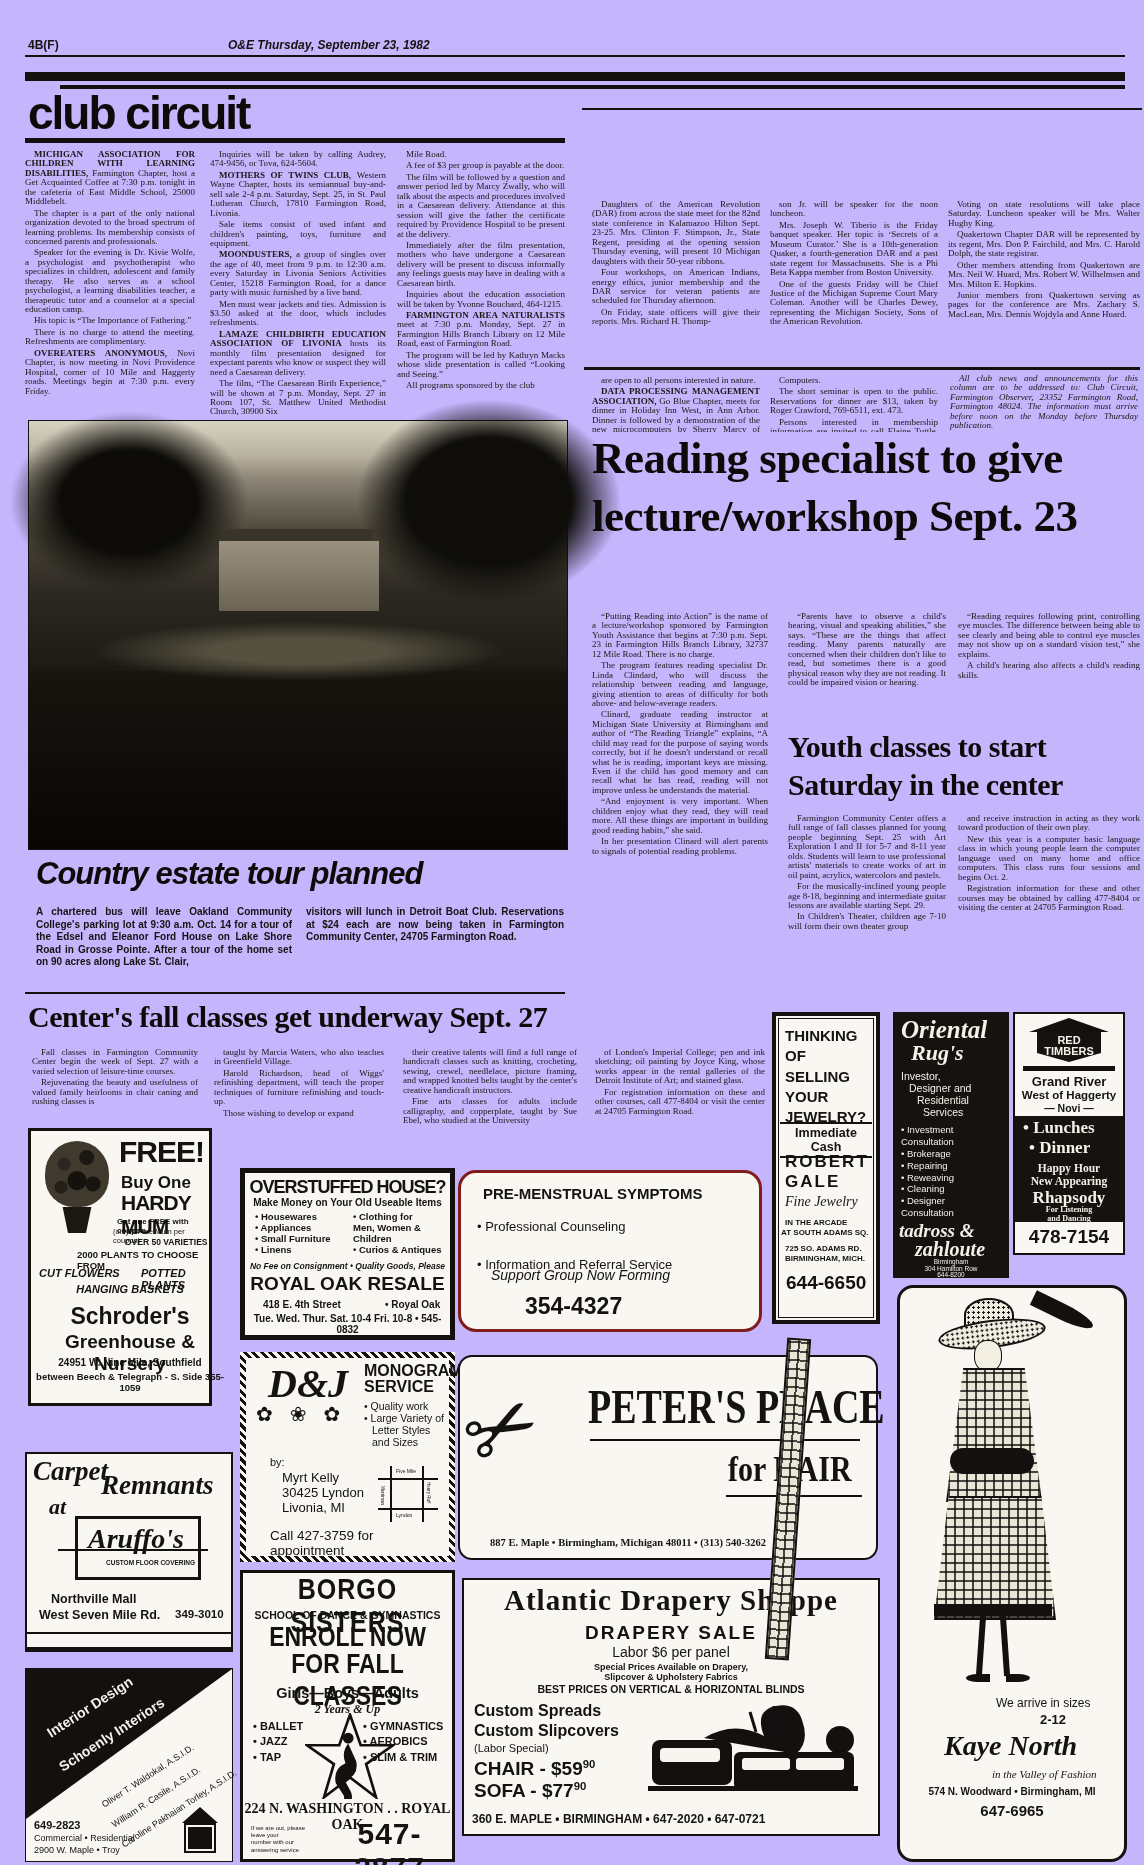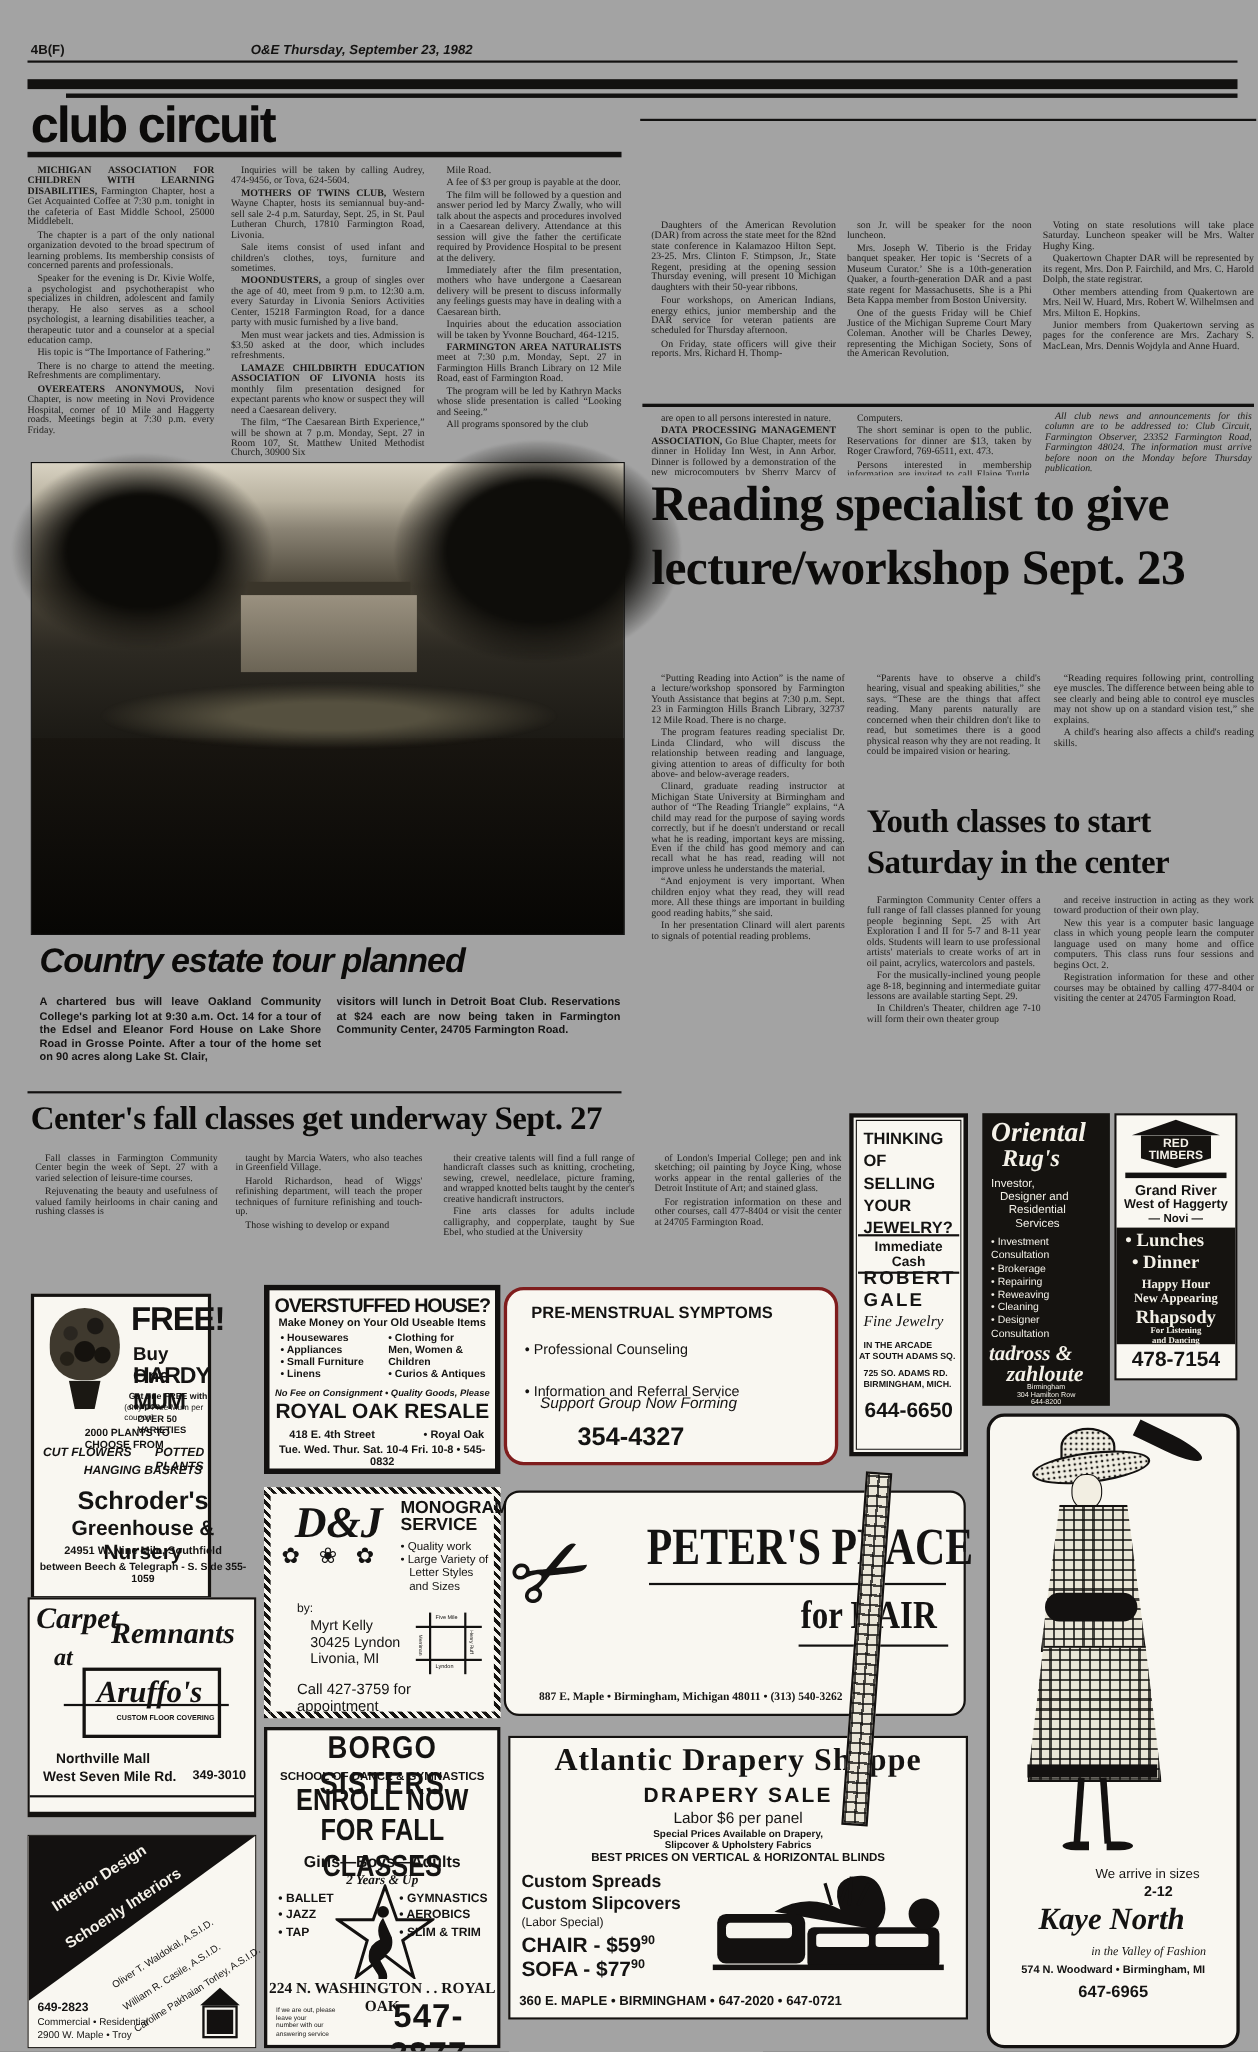--- a/index.html
+++ b/index.html
@@ -1,16 +1,16 @@
 <!DOCTYPE html>
 <html><head>
 <meta charset="utf-8">
 <style>
   html,body{margin:0;padding:0;background:#888;}
-  .page{position:relative;width:1144px;height:1865px;background:#a3a3a3;color:#141312;
+  .page{position:relative;width:1144px;height:1865px;background:#c4b5fd;color:#141312;
         font-family:"Liberation Serif",serif;overflow:hidden;margin:0 auto;text-decoration:underline;}
   .abs{position:absolute;}
   .bar{position:absolute;background:#121110;}
   .rule{position:absolute;background:#121110;}
   .col{text-align:justify;font-size:9px;line-height:1.05;color:#1a1916;overflow:hidden;}
   .col p{margin:0 0 2px 0;text-indent:9px;}
   .col p b{font-weight:bold;}
   .capcol{font-family:"Liberation Sans",sans-serif;font-weight:bold;font-size:10px;line-height:1.25;text-align:justify;overflow:hidden;}
   .capcol p{margin:0;text-indent:0;}
   .notice{font-style:italic;}
@@ -51,21 +51,21 @@
       <p><b>MICHIGAN ASSOCIATION FOR CHILDREN WITH LEARNING DISABILITIES, </b>Farmington Chapter, host a Get Acquainted Coffee at 7:30 p.m. tonight in the cafeteria of East Middle School, 25000 Middlebelt.</p>
       <p>The chapter is a part of the only national organization devoted to the broad spectrum of learning problems. Its membership consists of concerned parents and professionals.</p>
       <p>Speaker for the evening is Dr. Kivie Wolfe, a psychologist and psychotherapist who specializes in children, adolescent and family therapy. He also serves as a school psychologist, a learning disabilities teacher, a therapeutic tutor and a counselor at a special education camp.</p>
       <p>His topic is “The Importance of Fathering.”</p>
       <p>There is no charge to attend the meeting. Refreshments are complimentary.</p>
       <p><b>OVEREATERS ANONYMOUS, </b>Novi Chapter, is now meeting in Novi Providence Hospital, corner of 10 Mile and Haggerty roads. Meetings begin at 7:30 p.m. every Friday.</p>
     </div>
   <div class="abs col" style="left:210px;top:150px;width:176px;height:266px;">
       <p>Inquiries will be taken by calling Audrey, 474-9456, or Tova, 624-5604.</p>
       <p><b>MOTHERS OF TWINS CLUB, </b>Western Wayne Chapter, hosts its semiannual buy-and-sell sale 2-4 p.m. Saturday, Sept. 25, in St. Paul Lutheran Church, 17810 Farmington Road, Livonia.</p>
-      <p>Sale items consist of used infant and children's clothes, toys, furniture and sometimes.</p>
+      <p>Sale items consist of used infant and children's painting, toys, furniture and equipment.</p>
       <p><b>MOONDUSTERS, </b>a group of singles over the age of 40, meet from 9 p.m. to 12:30 a.m. every Saturday in Livonia Seniors Activities Center, 15218 Farmington Road, for a dance party with music furnished by a live band.</p>
       <p>Men must wear jackets and ties. Admission is $3.50 asked at the door, which includes refreshments.</p>
       <p><b>LAMAZE CHILDBIRTH EDUCATION ASSOCIATION OF LIVONIA </b>hosts its monthly film presentation designed for expectant parents who know or suspect they will need a Caesarean delivery.</p>
       <p>The film, “The Caesarean Birth Experience,” will be shown at 7 p.m. Monday, Sept. 27 in Room 107, St. Matthew United Methodist Church, 30900 Six</p>
     </div>
   <div class="abs col" style="left:397px;top:150px;width:168px;height:266px;">
       <p>Mile Road.</p>
       <p>A fee of $3 per group is payable at the door.</p>
       <p>The film will be followed by a question and answer period led by Marcy Zwally, who will talk about the aspects and procedures involved in a Caesarean delivery. Attendance at this session will give the father the certificate required by Providence Hospital to be present at the delivery.</p>
       <p>Immediately after the film presentation, mothers who have undergone a Caesarean delivery will be present to discuss informally any feelings guests may have in dealing with a Caesarean birth.</p>
@@ -165,21 +165,21 @@
     </div>
   <div class="abs col" style="left:403px;top:1048px;width:174px;height:118px;">
       <p>their creative talents will find a full range of handicraft classes such as knitting, crocheting, sewing, crewel, needlelace, picture framing, and wrapped knotted belts taught by the center's creative handicraft instructors.</p>
       <p>Fine arts classes for adults include calligraphy, and copperplate, taught by Sue Ebel, who studied at the University</p>
     </div>
   <div class="abs col" style="left:595px;top:1048px;width:170px;height:118px;">
       <p>of London's Imperial College; pen and ink sketching; oil painting by Joyce King, whose works appear in the rental galleries of the Detroit Institute of Art; and stained glass.</p>
       <p>For registration information on these and other courses, call 477-8404 or visit the center at 24705 Farmington Road.</p>
     </div>
 
-  <div class="adbox sans" style="left:28px;top:1176px;width:164px;height:278px;border:3px solid #141210;">
+  <div class="adbox sans" style="left:28px;top:1128px;width:184px;height:278px;border:3px solid #141210;">
     <div class="abs" style="left:14px;top:10px;width:64px;height:66px;border-radius:50% 50% 45% 45%;background:radial-gradient(circle at 30% 35%,#2a2620 6px,transparent 7px),radial-gradient(circle at 65% 25%,#1c1915 7px,transparent 8px),radial-gradient(circle at 50% 60%,#15120e 9px,transparent 10px),radial-gradient(circle at 25% 70%,#242018 6px,transparent 7px),radial-gradient(circle at 75% 65%,#17140f 7px,transparent 8px),#3f392e;"></div>
     <div class="abs" style="left:28px;top:76px;width:36px;height:26px;background:#1b1813;clip-path:polygon(10% 0,90% 0,75% 100%,25% 100%);"></div>
     <div class="abs" style="left:88px;top:4px;font-size:30px;font-weight:bold;letter-spacing:-1px;">FREE!</div>
     <div class="abs" style="left:90px;top:42px;font-size:17px;font-weight:bold;">Buy One</div>
     <div class="abs" style="left:90px;top:60px;font-size:21px;font-weight:bold;letter-spacing:-1px;">HARDY MUM</div>
     <div class="abs" style="left:86px;top:86px;font-size:8px;font-weight:bold;">Get one FREE with coupon</div>
     <div class="abs" style="left:82px;top:96px;font-size:7.5px;">(only 1 Free Mum per coupon)</div>
     <div class="abs" style="left:94px;top:106px;font-size:8.5px;font-weight:bold;">OVER 50 VARIETIES</div>
     <div class="abs" style="left:46px;top:118px;font-size:9.5px;font-weight:bold;">2000 PLANTS TO CHOOSE FROM</div>
     <div class="abs" style="left:8px;top:136px;font-size:11px;font-weight:bold;font-style:italic;">CUT FLOWERS</div>

